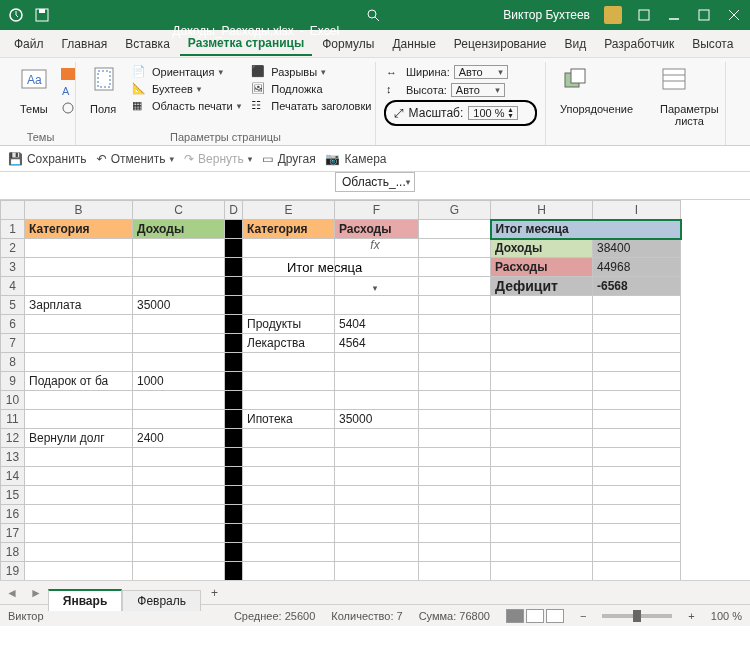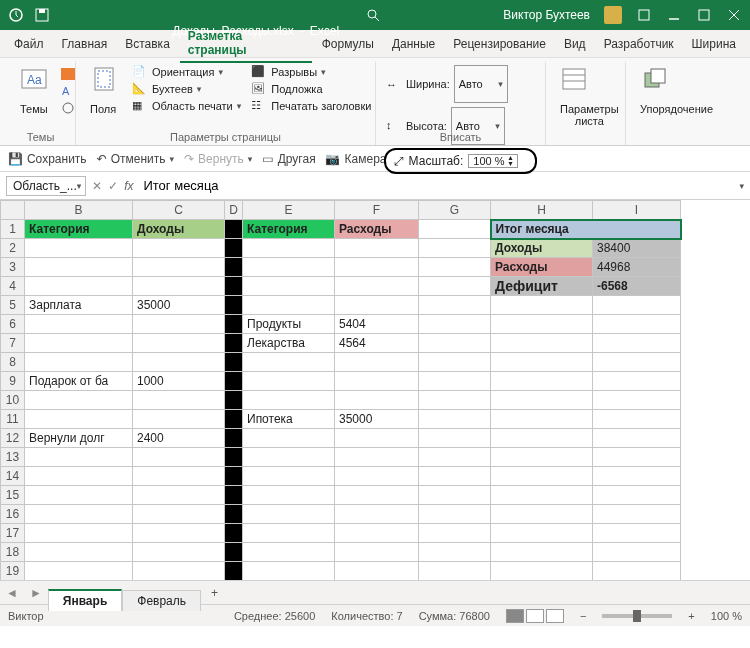--- a/index.html
+++ b/index.html
@@ -20,37 +20,37 @@
   .rgroup { border-right:1px solid #e0e0e0; padding:2px 8px 2px 8px; display:flex; flex-direction:column; position:relative; }
   .rgroup .glabel { position:absolute; bottom:2px; left:0; right:0; text-align:center; font-size:11px; color:#666; }
   .big-btn { display:flex; flex-direction:column; align-items:flex-start; gap:11px; padding:2px 6px; font-size:11px; }
   .big-btn .ico { width:28px; height:26px; display:flex; align-items:center; justify-content:center; }
   .small-row { display:flex; align-items:center; gap:4px; font-size:11px; padding:1px 2px; white-space:nowrap; }
   .small-row .ico { width:16px; height:14px; }
   .cols { display:flex; gap:6px; }
   .scale-box { border:2px solid #000; border-radius:12px; padding:4px 8px; display:flex; align-items:center; gap:5px; }
   .spin { display:inline-flex; align-items:center; border:1px solid #999; padding:0 4px; font-size:11px; gap:4px; }
   .dd { font-size:9px; color:#555; }
-  .combo { border:1px solid #999; padding:12px 4px; font-size:11px; width:54px; display:inline-flex; justify-content:space-between; align-items:center;}
+  .combo { border:1px solid #999; padding:0 4px; font-size:11px; width:54px; display:inline-flex; justify-content:space-between; align-items:center;}
 
   .qat { background:#fff; border-bottom:1px solid #d8d8d8; height:26px; display:flex; align-items:center; padding:0 8px; gap:10px; font-size:12px; color:#444;}
   .qat .item { display:flex; align-items:center; gap:4px; }
 
-  .fbar { background:#fff; border-bottom:1px solid #d0d0d0; height:28px; display:flex; align-items:center; padding:0 6px; gap:6px; }
+  .fbar { background:#fff; border-bottom:1px solid #d0d0d0; height:28px; display:flex; align-items:center; padding:0 6px; gap:6px;flex-direction:column; }
   .namebox { border:1px solid #bbb; padding:2px 6px; width:80px; display:flex; justify-content:space-between; align-items:center; font-size:12px;}
   .fx { font-style:italic; color:#666; font-size:12px; }
   .formula-inp { flex:1; border:none; font-size:13px; padding:2px 4px; }
 
   .grid-wrap { position:relative; overflow:hidden; height:380px; }
   table.grid { border-collapse:collapse; table-layout:fixed; }
   table.grid th, table.grid td { border:1px solid #c6c6c6; font-size:12px; padding:0 4px; height:19px; text-align:left; vertical-align:middle; overflow:hidden; white-space:nowrap;}
   table.grid th { background:#f0f0f0; font-weight:normal; text-align:center; color:#555;}
   table.grid .rowh { background:#f0f0f0; text-align:center; color:#555; width:24px;}
   .corner { background:#f0f0f0; width:24px;}
-  .hdr-blue { background:#22c55e; font-weight:bold; height:28px;}
+  .hdr-blue { background:#fdba74; font-weight:bold; height:28px;}
   .hdr-green { background:#a7cf87; font-weight:bold; height:28px;}
   .hdr-red { background:#e6a8a8; font-weight:bold; height:28px;}
   .colD { background:#000; }
   .sum-title { background:#b4c7dc; text-align:center; font-weight:bold; border:2px solid #107c41 !important;}
   .sum-row-h { font-weight:bold;}
   .sum-row-v { text-align:right;}
   .cell-g { background:#cde0b8;} .cell-r { background:#e0a0a0;} .cell-d { background:#c0c0c0;}
   .num { text-align:right; }
   .sel { border:2px solid #107c41 !important; }
   .tall td { height:28px; }
@@ -129,21 +129,21 @@
 <div class="menubar">
   <span class="menu-item">Файл</span>
   <span class="menu-item">Главная</span>
   <span class="menu-item">Вставка</span>
   <span class="menu-item active">Разметка страницы</span>
   <span class="menu-item">Формулы</span>
   <span class="menu-item">Данные</span>
   <span class="menu-item">Рецензирование</span>
   <span class="menu-item">Вид</span>
   <span class="menu-item">Разработчик</span>
-  <span class="menu-item">Ширина</span>
+  <span class="menu-item">Высота</span>
 </div>
 
 <div class="ribbon">
   <div class="rgroup" style="width:70px">
     <div class="cols">
       <div class="big-btn">
         <span class="ico">
             <svg width="26" height="24">
               <rect x="1" y="3" width="24" height="18" fill="#fff" stroke="#888"></rect>
               <text x="6" y="17" font-size="12" fill="#4472c4">Aa</text>
@@ -239,46 +239,45 @@
         </div>
       <div class="scale-box">
         <span class="ico">⤢</span>
         <span>Масштаб:</span>
         <span class="spin">
             <span>100 %</span>
             <span style="font-size:8px;line-height:6px">▴<br>▾</span>
           </span>
       </div>
     </div>
-    <div class="glabel">Вписать</div>
+  </div>
+
+  <div class="rgroup" style="width:100px;border-right:none">
+    <div class="big-btn">
+      <span class="ico">
+          <svg width="26" height="24">
+            <rect x="4" y="6" width="14" height="14" fill="#a8c8a0" stroke="#666"></rect>
+            <rect x="10" y="2" width="14" height="14" fill="#fff" stroke="#666"></rect>
+          </svg>
+        </span>
+      <span>Упорядочение</span>
+    </div>
   </div>
 
   <div class="rgroup" style="width:80px">
     <div class="big-btn">
       <span class="ico">
           <svg width="26" height="24">
             <rect x="2" y="2" width="22" height="20" fill="#fff" stroke="#888"></rect>
             <line x1="2" y1="8" x2="24" y2="8" stroke="#888"></line>
             <line x1="2" y1="14" x2="24" y2="14" stroke="#888"></line>
           </svg>
         </span>
       <span style="text-align:center;white-space:pre-line">Параметры
 листа</span>
-    </div>
-  </div>
-
-  <div class="rgroup" style="width:100px;border-right:none">
-    <div class="big-btn">
-      <span class="ico">
-          <svg width="26" height="24">
-            <rect x="4" y="6" width="14" height="14" fill="#a8c8a0" stroke="#666"></rect>
-            <rect x="10" y="2" width="14" height="14" fill="#fff" stroke="#666"></rect>
-          </svg>
-        </span>
-      <span>Упорядочение</span>
     </div>
   </div>
 </div>
 
 <div class="qat">
   <div class="item">
       <span>💾</span>
       <span>Сохранить</span>
     </div>
   <div class="item">

